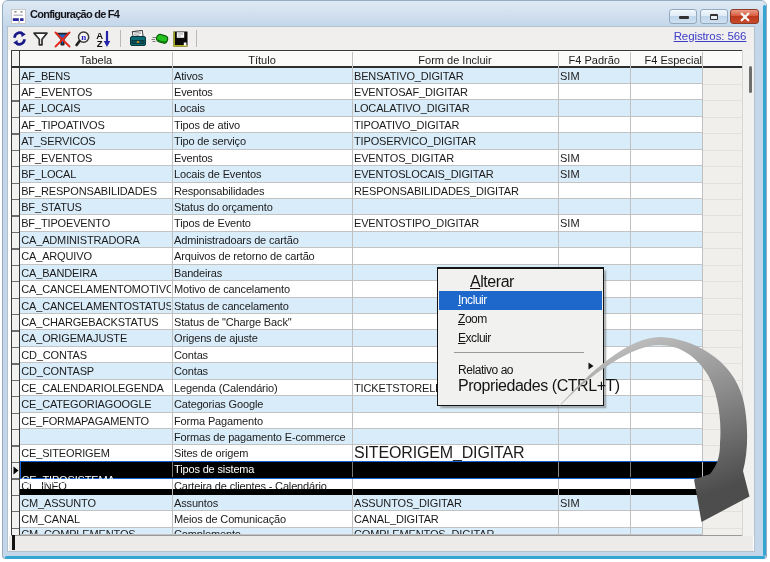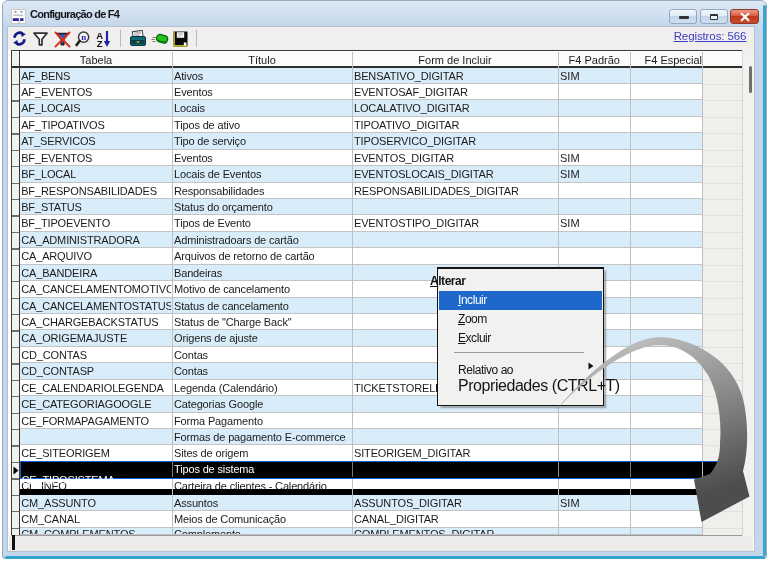--- a/index.html
+++ b/index.html
@@ -208,21 +208,21 @@
 <div class="abs" style="left:154.0px;top:0;width:177.0px;height:16.43px;line-height:16.43px;font-size:11px;letter-spacing:-0.15px;color:#1b1b1b;white-space:nowrap;overflow:hidden">Forma Pagamento</div>
 <div class="abs" style="left:334.0px;top:0;width:203.0px;height:16.43px;line-height:16.43px;font-size:11px;letter-spacing:-0.15px;color:#1b1b1b;white-space:nowrap;overflow:hidden"></div>
 </div>
 <div class="abs" style="left:20px;top:429.06px;width:682.0px;height:16.43px;background:#d9ecf9;border-bottom:1px solid #c3c3c3;overflow:hidden">
 <div class="abs" style="left:154.0px;top:0;width:177.0px;height:16.43px;line-height:16.43px;font-size:11px;letter-spacing:-0.15px;color:#1b1b1b;white-space:nowrap;overflow:hidden">Formas de pagamento E-commerce</div>
 <div class="abs" style="left:334.0px;top:0;width:203.0px;height:16.43px;line-height:16.43px;font-size:11px;letter-spacing:-0.15px;color:#1b1b1b;white-space:nowrap;overflow:hidden"></div>
 </div>
 <div class="abs" style="left:20px;top:445.49px;width:682.0px;height:16.43px;background:#ffffff;border-bottom:1px solid #c3c3c3;overflow:hidden">
 <div class="abs" style="left:1.2px;top:0;width:150.0px;height:16.43px;line-height:16.43px;font-size:11px;letter-spacing:-0.15px;color:#1b1b1b;white-space:nowrap;overflow:hidden">CE_SITEORIGEM</div>
 <div class="abs" style="left:154.0px;top:0;width:177.0px;height:16.43px;line-height:16.43px;font-size:11px;letter-spacing:-0.15px;color:#1b1b1b;white-space:nowrap;overflow:hidden">Sites de origem</div>
-<div class="abs" style="left:334.0px;top:0;width:203.0px;height:16.43px;line-height:16.43px;font-size:11px;letter-spacing:-0.15px;color:#1b1b1b;white-space:nowrap;overflow:hidden">SITEORIGEM_DIGITAR</div>
+<div class="abs" style="left:334.0px;top:0;width:203.0px;height:16.43px;line-height:16.43px;font-size:16px;letter-spacing:-0.15px;color:#1b1b1b;white-space:nowrap;overflow:hidden">SITEORIGEM_DIGITAR</div>
 </div>
 <div class="abs" style="left:20px;top:478.35px;width:682.0px;height:16.43px;background:#ffffff;border-bottom:6px solid #000000;overflow:hidden">
 <div class="abs" style="left:1.2px;top:0;width:150.0px;height:16.43px;line-height:16.43px;font-size:11px;letter-spacing:-0.15px;color:#1b1b1b;white-space:nowrap;overflow:hidden">CL_INFO</div>
 <div class="abs" style="left:154.0px;top:0;width:177.0px;height:16.43px;line-height:16.43px;font-size:11px;letter-spacing:-0.15px;color:#1b1b1b;white-space:nowrap;overflow:hidden">Carteira de clientes - Calendário</div>
 <div class="abs" style="left:334.0px;top:0;width:203.0px;height:16.43px;line-height:16.43px;font-size:11px;letter-spacing:-0.15px;color:#1b1b1b;white-space:nowrap;overflow:hidden"></div>
 </div>
 <div class="abs" style="left:20px;top:494.78px;width:682.0px;height:16.43px;background:#d9ecf9;border-bottom:1px solid #c3c3c3;overflow:hidden">
 <div class="abs" style="left:1.2px;top:0;width:150.0px;height:16.43px;line-height:16.43px;font-size:11px;letter-spacing:-0.15px;color:#1b1b1b;white-space:nowrap;overflow:hidden">CM_ASSUNTO</div>
 <div class="abs" style="left:154.0px;top:0;width:177.0px;height:16.43px;line-height:16.43px;font-size:11px;letter-spacing:-0.15px;color:#1b1b1b;white-space:nowrap;overflow:hidden">Assuntos</div>
 <div class="abs" style="left:334.0px;top:0;width:203.0px;height:16.43px;line-height:16.43px;font-size:11px;letter-spacing:-0.15px;color:#1b1b1b;white-space:nowrap;overflow:hidden">ASSUNTOS_DIGITAR</div>
@@ -313,21 +313,21 @@
 <div class="abs" style="left:701.5px;top:462.42px;width:1px;height:14.9px;background:#bfbfbf"></div>
 <svg class="abs" style="left:12.5px;top:465.72px" width="6" height="9" viewBox="0 0 6 9">
     <path d="M0.5 0.5 L5.5 4.5 L0.5 8.5 Z" fill="#000"></path>
   </svg>
 <div class="abs" style="left:10.5px;top:534.6px;width:731.5px;height:1.2px;background:#9a9a9a"></div>
 <div class="abs" style="left:742.0px;top:50.3px;width:12px;height:485.5px;background:#f1f1ef;border-left:1px solid #d6d6d4"></div>
 <div class="abs" style="left:749.3px;top:66px;width:2.6px;height:27px;background:#6e6e6e;border-radius:2px"></div>
 <div class="abs" style="left:9px;top:535.8px;width:744px;height:14.8px;background:#ecebe9"></div>
 <div class="abs" style="left:11.5px;top:535.2px;width:3.8px;height:14.6px;background:#111"></div>
 <div class="abs" style="left:437.0px;top:267.2px;width:166.5px;height:139.3px;background:#f1f1ef;border:1.6px solid #141414;border-top-width:2.4px;box-shadow:2.5px 2.5px 1.5px rgba(100,100,100,0.45)"></div>
-<div class="abs" style="left:430px;top:272.0px;height:19.2px;line-height:19.2px;font-size:12px;letter-spacing:-0.45px;font-weight:bold;color:#141414"><u>A</u>lterar</div>
+<div class="abs" style="left:470px;top:272.0px;height:19.2px;line-height:19.2px;font-size:16px;letter-spacing:-0.45px;font-weight:normal;color:#141414"><u>A</u>lterar</div>
 <div class="abs" style="left:439px;top:291.2px;width:162.5px;height:18.4px;background:#1e68cb"></div>
 <div class="abs" style="left:458px;top:291.2px;height:18.4px;line-height:18.4px;font-size:12px;letter-spacing:-0.45px;color:#fff"><u>I</u>ncluir</div>
 <div class="abs" style="left:458px;top:309.6px;height:19.4px;line-height:19.4px;font-size:12px;letter-spacing:-0.45px;font-weight:normal;color:#141414"><u>Z</u>oom</div>
 <div class="abs" style="left:458px;top:329.0px;height:19.2px;line-height:19.2px;font-size:12px;letter-spacing:-0.45px;font-weight:normal;color:#141414"><u>E</u>xcluir</div>
 <div class="abs" style="left:458px;top:361px;height:19.4px;line-height:19.4px;font-size:12px;letter-spacing:-0.45px;font-weight:normal;color:#141414">Relativo ao</div>
 <div class="abs" style="left:458px;top:375.8px;height:19.4px;line-height:19.4px;font-size:16px;letter-spacing:-0.45px;font-weight:normal;color:#141414">Propriedades (CTRL+T)</div>
 <div class="abs" style="left:454px;top:351.8px;width:130px;height:1px;background:#9b9b9b"></div>
 <svg class="abs" style="left:587.5px;top:362.3px" width="6" height="8" viewBox="0 0 6 8">
     <path d="M0.5 0.5 L5.5 4 L0.5 7.5 Z" fill="#111"></path>
   </svg>

